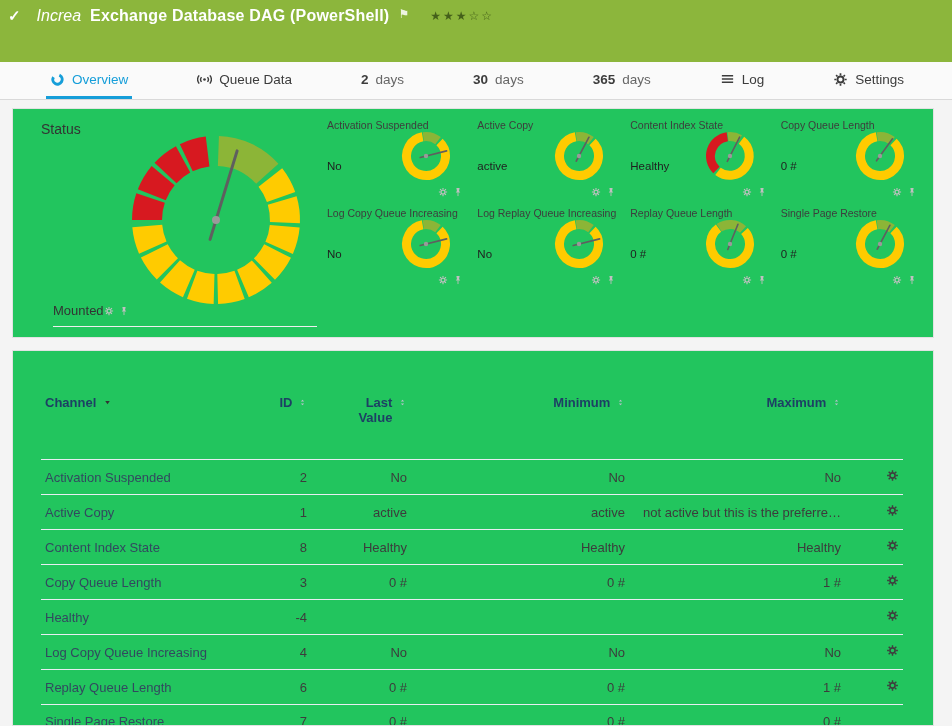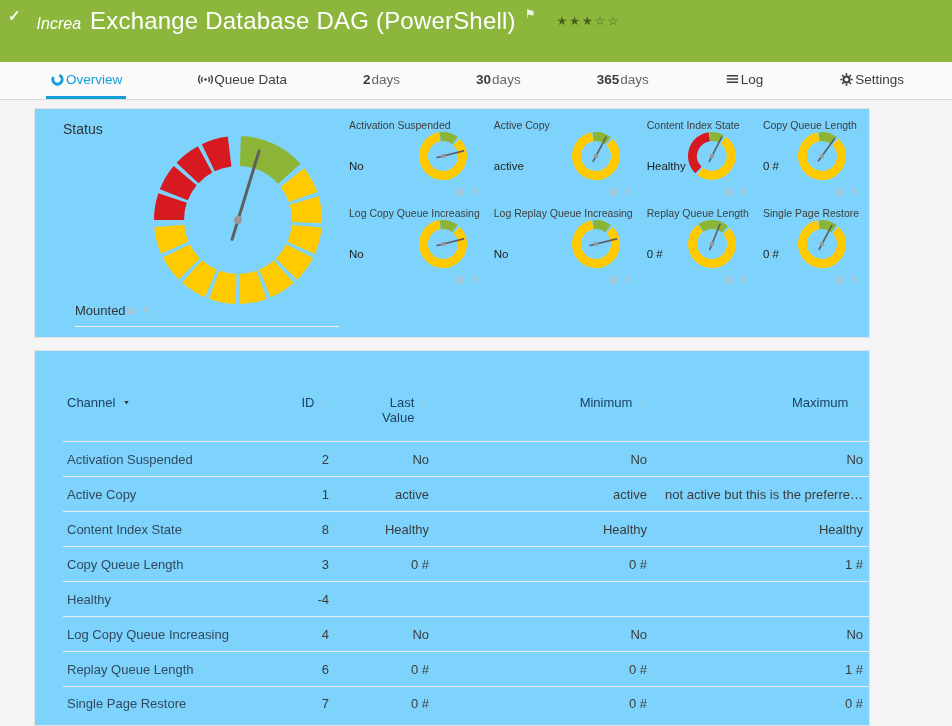--- a/index.html
+++ b/index.html
@@ -4,54 +4,54 @@
 <style>
   *{box-sizing:border-box}
   html,body{margin:0;padding:0}
   body{width:952px;height:726px;overflow:hidden;background:#f4f4f4;font-family:"Liberation Sans",sans-serif;color:#333}
 
   
   .topbar{height:62px;background:#8cb63c;color:#fff;padding:7px 10px 0 8px}
   .topbar-row{display:flex;align-items:baseline;gap:9px}
   .check{font-size:15px;font-weight:bold;margin-right:7px;align-self:flex-start}
   .sensor-type{font-style:italic;font-size:16px}
-  .sensor-title{font-size:24px;font-weight:normal;letter-spacing:.2px}
+  .sensor-title{font-size:16px;font-weight:bold;letter-spacing:.2px}
   .flag{font-size:12px;opacity:.85;align-self:flex-start}
   .stars{font-size:12px;color:#44601a;letter-spacing:2px;margin-left:12px;align-self:center}
   .status-ok{font-size:12px;margin:5px 0 0 47px}
 
   
   .tabbar{height:38px;background:#fafafa;border-bottom:1px solid #d9d9d9;display:flex;justify-content:space-between;align-items:stretch;padding:0 44px 0 46px;font-size:13.5px}
-  .tab{display:flex;align-items:center;gap:1px;color:#3c3c3c;padding:0 4px;border-bottom:3px solid transparent;cursor:pointer}
+  .tab{display:flex;align-items:center;gap:7px;color:#3c3c3c;padding:0 4px;border-bottom:3px solid transparent;cursor:pointer}
   .tab svg{width:15px;height:15px;flex:none}
   .tab.active{color:#169ed9;border-bottom-color:#169ed9}
   .tab .num{font-weight:bold}
   .tab .unit{color:#666}
 
   
-  .panel{background:#7dd3fc;border:1px solid #e2e2e2;margin-left:34px;width:836px}
+  .panel{background:#22c55e;border:1px solid #e2e2e2;margin-left:12px;width:922px}
   .status-panel{margin-top:8px;height:230px;display:flex}
   .sp-left{width:312px;position:relative;flex:none}
   .panel-title{position:absolute;top:12px;left:28px;font-size:14px;color:#333}
   .big-gauge{position:absolute;left:118px;top:26px}
   .mounted-row{position:absolute;left:40px;right:8px;bottom:10px;display:flex;align-items:center;font-size:13px;color:#333;border-bottom:1px solid #efefef;padding-bottom:8px}
   .icons{display:flex;gap:5px;color:#c0c0c0;align-items:center}
   .icons svg{width:10px;height:10px;cursor:pointer}
 
   .mini-grid{flex:1;display:grid;grid-template-columns:repeat(4,1fr);grid-auto-rows:82px;gap:6px 14px;padding:10px 16px 0 2px}
   .cell{position:relative}
   .cell .t{font-size:10.5px;color:#3d3d3d;white-space:nowrap}
   .cell .v{position:absolute;left:0;top:41px;font-size:11.5px;color:#1f1f1f}
   .cell .mini-gauge{position:absolute;right:12px;top:12px}
   .cell .icons{position:absolute;right:0;bottom:4px}
 
   
   .table-panel{margin-top:12px;height:376px;padding:40px 30px 0 28px;overflow:hidden}
   table{border-collapse:collapse;width:862px;font-size:13px;table-layout:fixed}
-  th{color:#1d4064;font-weight:normal;text-align:right;padding:4px 4px 16px 4px;vertical-align:top;cursor:pointer}
+  th{color:#1d4064;font-weight:bold;text-align:right;padding:4px 4px 34px 4px;vertical-align:top;cursor:pointer}
   th.left{text-align:left}
   th svg.sort{width:9px;height:9px;color:#b6c2cb;margin-left:2px}
   th svg.caret{width:9px;height:9px;color:#333;margin-left:3px}
   th .wrapcol{display:inline-block;width:40px;text-align:right;vertical-align:top}
   td{border-top:1px solid #e7edf2;padding:9px 4px;text-align:right;color:#3c3c3c;white-space:nowrap;overflow:hidden;text-overflow:ellipsis}
   td.ch{text-align:left;color:#32495f;cursor:pointer}
   td.gear-cell{color:#3e3e3e}
   td.gear-cell svg{width:13px;height:13px;cursor:pointer}
 </style>
 </head>

